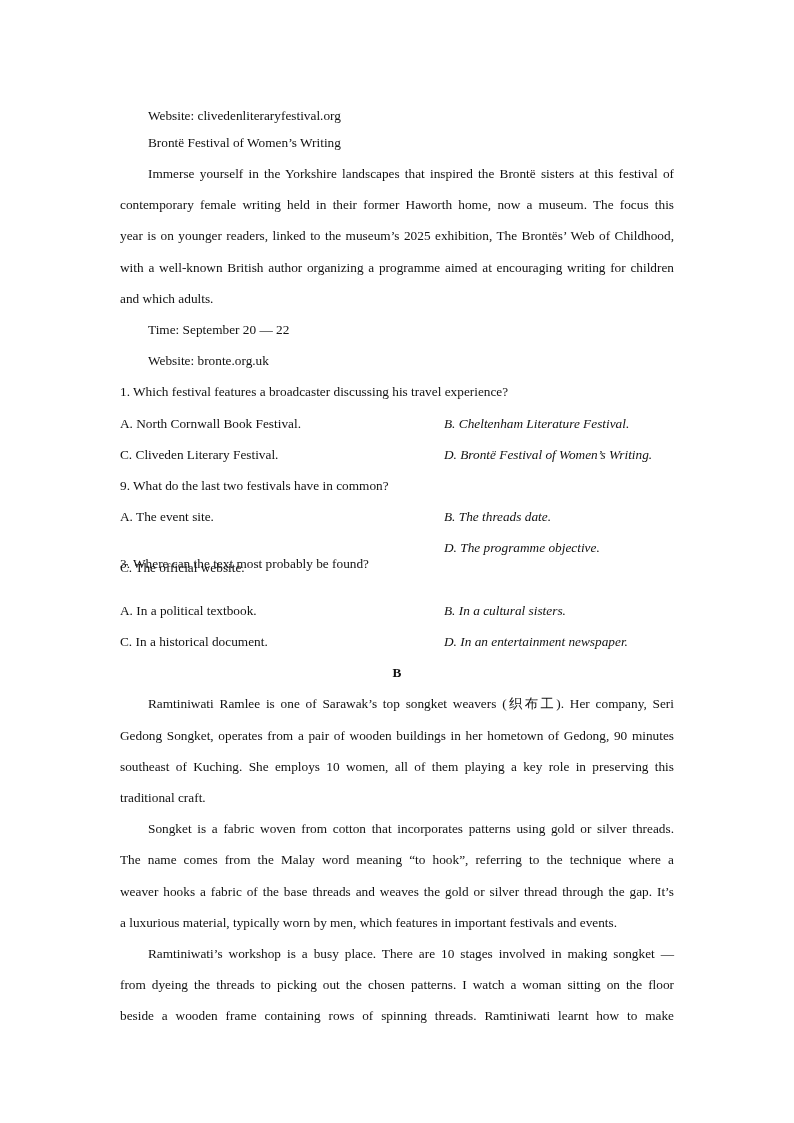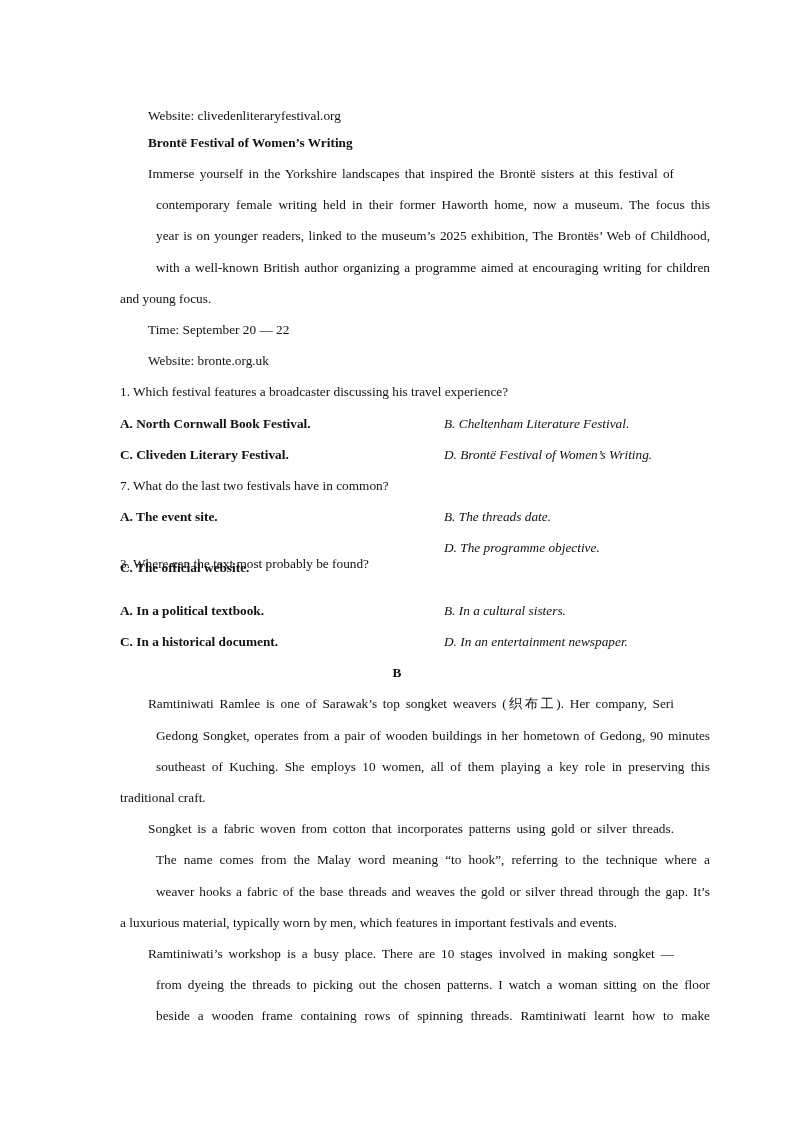--- a/index.html
+++ b/index.html
@@ -1,52 +1,52 @@
 <!DOCTYPE html>
 <html><head>
 <meta charset="utf-8">
 <style>
   html, body { margin: 0; padding: 0; background: #ffffff; }
   body { width: 794px; height: 1123px; position: relative; overflow: hidden;
          font-family: "Liberation Serif", "DejaVu Serif", serif; color: #111; }
   .page { position: absolute; left: 120px; top: 0; width: 554px; }
   .line { position: absolute; left: 0; font-size: 13.3px; line-height: 16px; white-space: nowrap; }
   .indent { left: 28px; }
-  .bold { font-weight: bold; }
-  .just { width: 554px; text-align: justify; text-align-last: justify; white-space: normal; margin-left: 36px; }
+  .bold { font-weight: normal; }
+  .just { width: 554px; text-align: justify; text-align-last: justify; white-space: normal; }
   .just-i { left: 28px; width: 526px; text-align: justify; text-align-last: justify; white-space: normal; }
-  .opt-left { left: 0; font-weight: bold; }
+  .opt-left { left: 0; }
   .opt-right { left: 324px; font-style: italic; }
   .center { left: 0; width: 554px; text-align: center; font-weight: bold; }
 </style>
 </head>
 <body>
 
 <div class="page">
 
   <div class="line indent" style="top:108px">Website: clivedenliteraryfestival.org</div>
 
   <div class="line indent bold" style="top:135px">Brontë Festival of Women’s Writing</div>
 
   <div class="line just-i" style="top:166px">Immerse yourself in the Yorkshire landscapes that inspired the Brontë sisters at this festival of</div>
   <div class="line just" style="top:197px">contemporary female writing held in their former Haworth home, now a museum. The focus this</div>
   <div class="line just" style="top:228px">year is on younger readers, linked to the museum’s 2025 exhibition, The Brontës’ Web of Childhood,</div>
   <div class="line just" style="top:260px">with a well-known British author organizing a programme aimed at encouraging writing for children</div>
-  <div class="line" style="top:291px">and young focus.</div>
+  <div class="line" style="top:291px">and which adults.</div>
 
   <div class="line indent" style="top:322px">Time: September 20 — 22</div>
   <div class="line indent" style="top:353px">Website: bronte.org.uk</div>
 
   <div class="line" style="top:384px">1. Which festival features a broadcaster discussing his travel experience?</div>
   <div class="line opt-left" style="top:416px">A. North Cornwall Book Festival.</div>
   <div class="line opt-right" style="top:416px">B. Cheltenham Literature Festival.</div>
   <div class="line opt-left" style="top:447px">C. Cliveden Literary Festival.</div>
   <div class="line opt-right" style="top:447px">D. Brontë Festival of Women’s Writing.</div>
 
-  <div class="line" style="top:478px">7. What do the last two festivals have in common?</div>
+  <div class="line" style="top:478px">9. What do the last two festivals have in common?</div>
   <div class="line opt-left" style="top:509px">A. The event site.</div>
   <div class="line opt-right" style="top:509px">B. The threads date.</div>
   <div class="line opt-left" style="top:560px">C. The official website.</div>
   <div class="line opt-right" style="top:540px">D. The programme objective.</div>
 
   <div class="line" style="top:556px">3. Where can the text most probably be found?</div>
   <div class="line opt-left" style="top:603px">A. In a political textbook.</div>
   <div class="line opt-right" style="top:603px">B. In a cultural sisters.</div>
   <div class="line opt-left" style="top:634px">C. In a historical document.</div>
   <div class="line opt-right" style="top:634px">D. In an entertainment newspaper.</div>

